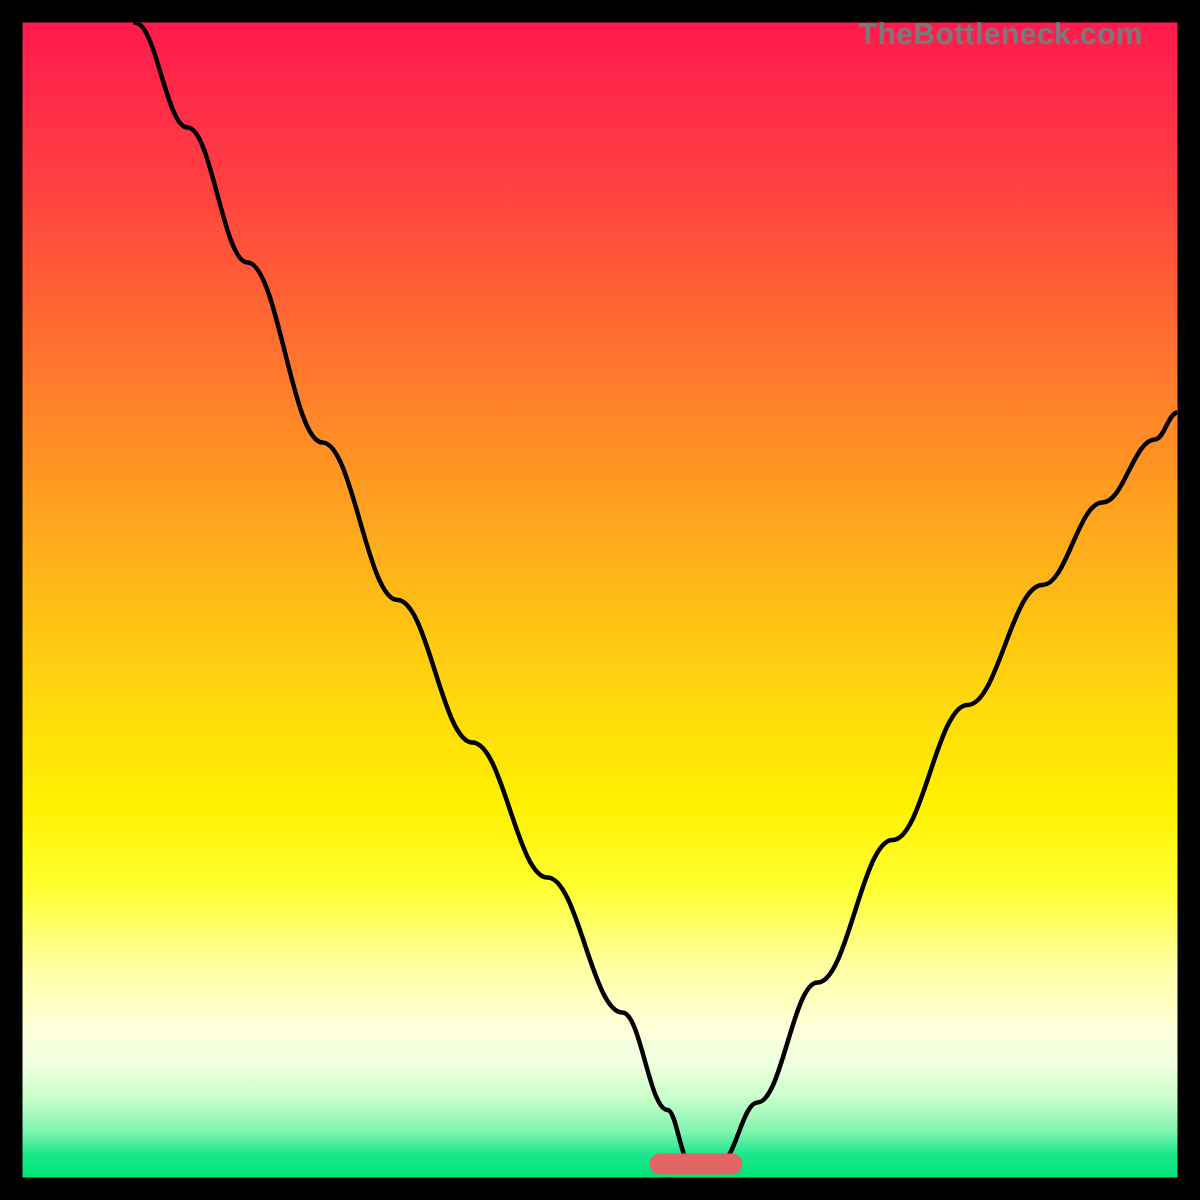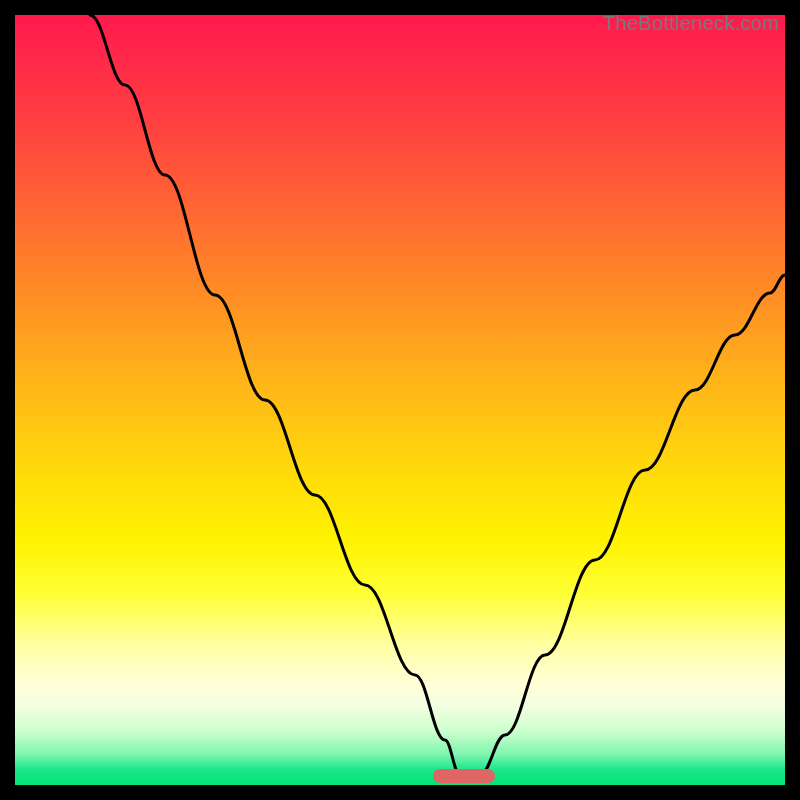--- a/index.html
+++ b/index.html
@@ -53,24 +53,24 @@
     pointer-events: none;
   }
   .marker {
     position: absolute;
     height: 14px;
     border-radius: 7px;
     background: #e06666;
   }
   .watermark {
     position: absolute;
-    right: 6px;
+    right: 23px;
     top: -3px;
     font-size: 20px;
-    font-weight: 400;
+    font-weight: 700;
     color: #7a7a7a;
     letter-spacing: 0.3px;
   }
 </style>
 </head>
 <body>
 
 <div class="frame">
   <div class="gradient"></div>
 

